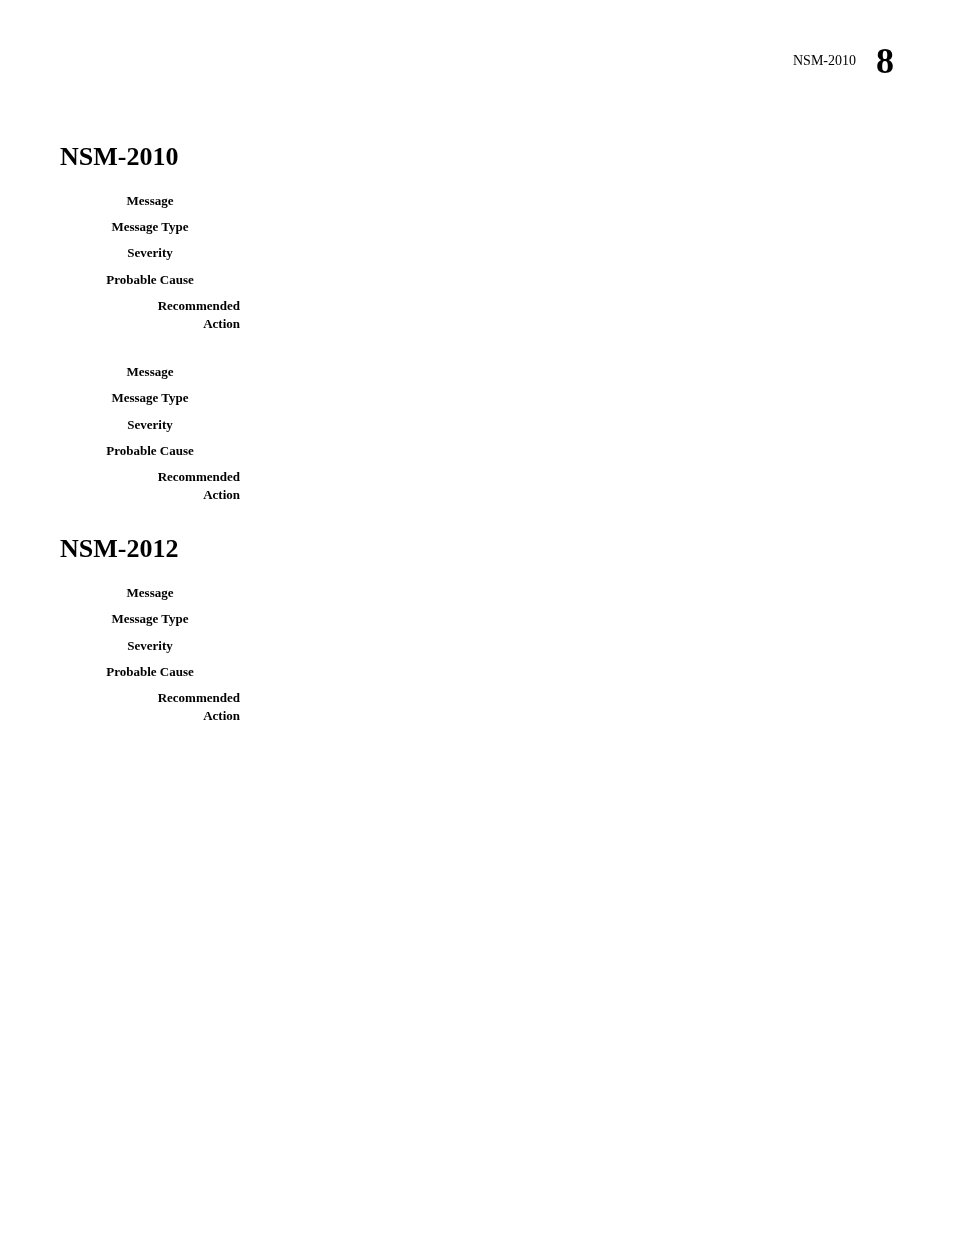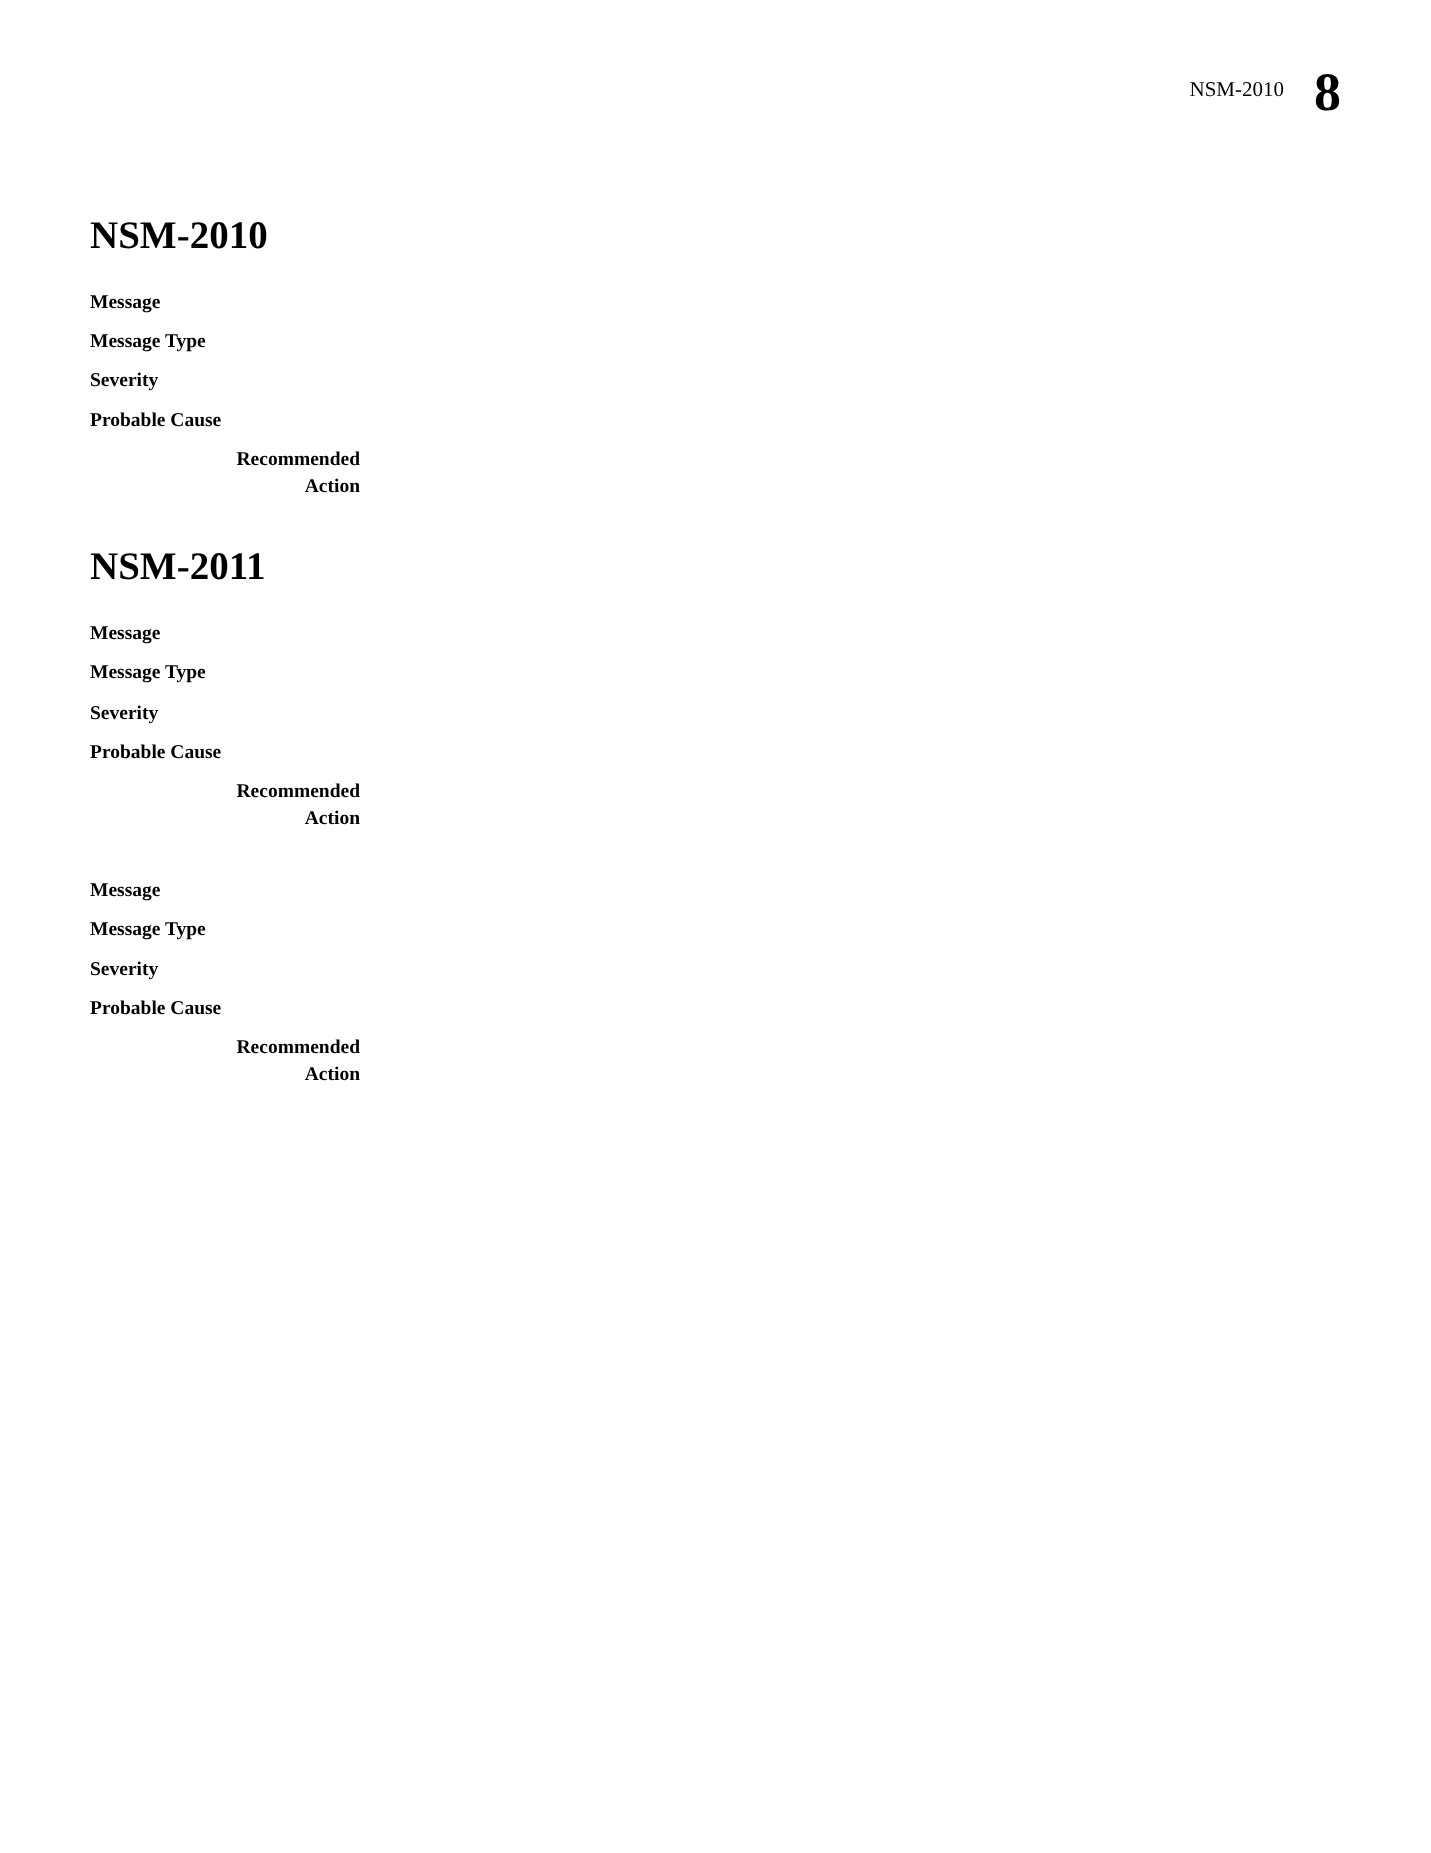--- a/index.html
+++ b/index.html
@@ -55,21 +55,21 @@
     }
 
     .field-row {
       display: flex;
       margin-bottom: 8px;
     }
 
     .field-label {
       width: 200px;
       min-width: 200px;
-      text-align: left;
+      text-align: center;
       font-size: 13px;
       font-weight: bold;
       color: #000;
       padding-right: 20px;
       line-height: 1.4;
     }
 
     .field-value {
       flex: 1;
       font-size: 13px;
@@ -115,21 +115,20 @@
     </div>
 
     <div class="field-row">
       <span class="field-label multiline" style="white-space:pre-line; text-align:right;">Recommended
 Action</span>
       <span class="field-value"></span>
     </div>
   </div>
 
   <div class="section">
-    <div class="section-title">NSM-2011</div>
 
     <div class="field-row">
       <span class="field-label">Message</span>
       <span class="field-value"></span>
     </div>
 
     <div class="field-row">
       <span class="field-label">Message Type</span>
       <span class="field-value"></span>
     </div>
@@ -145,20 +144,21 @@
     </div>
 
     <div class="field-row">
       <span class="field-label multiline" style="white-space:pre-line; text-align:right;">Recommended
 Action</span>
       <span class="field-value"></span>
     </div>
   </div>
 
   <div class="section">
+    <div class="section-title">NSM-2012</div>
 
     <div class="field-row">
       <span class="field-label">Message</span>
       <span class="field-value"></span>
     </div>
 
     <div class="field-row">
       <span class="field-label">Message Type</span>
       <span class="field-value"></span>
     </div>

